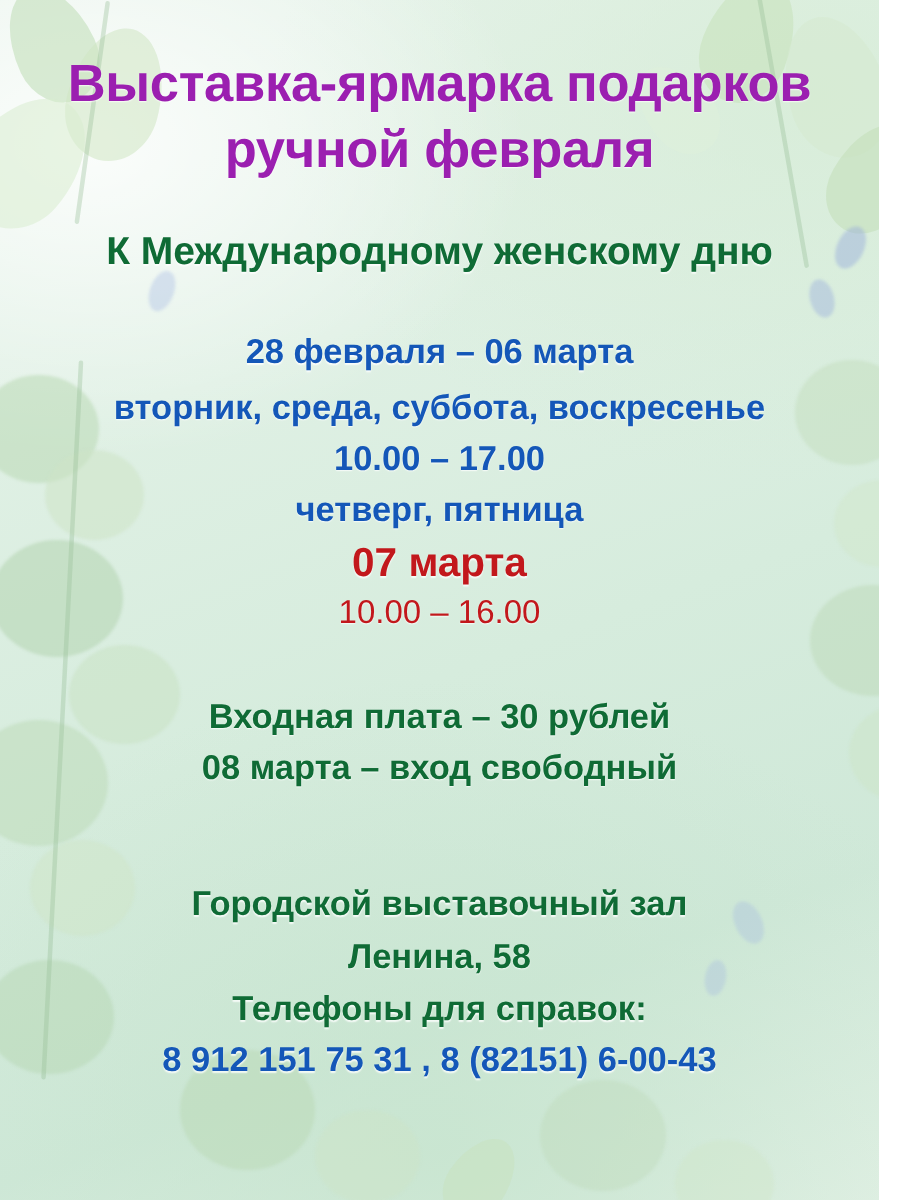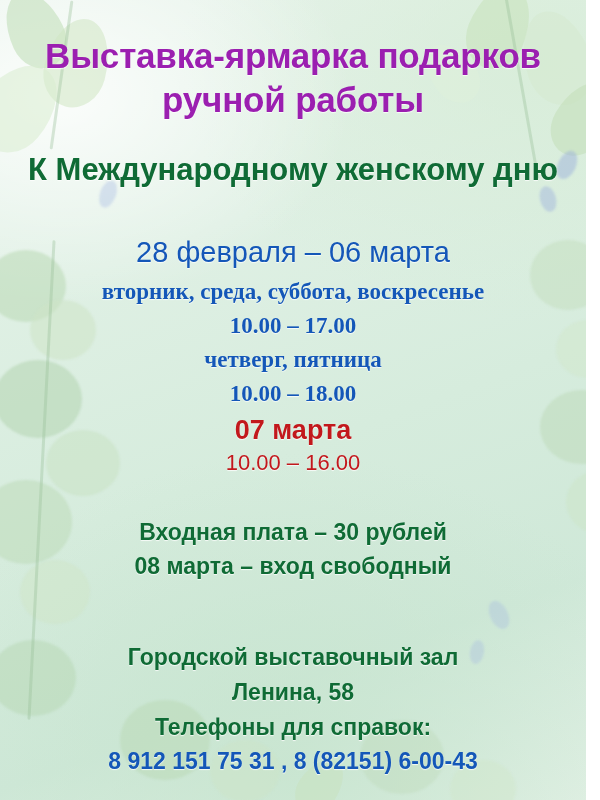--- a/index.html
+++ b/index.html
@@ -54,41 +54,40 @@
     font-size: 35px;
     font-weight: bold;
     line-height: 1.25;
     letter-spacing: -0.2px;
     text-shadow: 0 1px 1px rgba(255,255,255,0.8);
     padding: 0 18px;
   }
   .subtitle {
     margin-top: 30px;
     color: #0f6b35;
-    font-size: 31px;
+    font-size: 26px;
     font-weight: bold;
     text-shadow: 0 1px 1px rgba(255,255,255,0.8);
   }
   .dates {
-    margin-top: 48px;
+    margin-top: 38px;
     color: #1457b8;
-    font-size: 29px;
-    font-weight: normal;
+    font-size: 23px;
+    font-weight: bold;
     text-shadow: 0 1px 1px rgba(255,255,255,0.8);
   }
   .sched-line {
     color: #1457b8;
     font-size: 23px;
     font-weight: bold;
     line-height: 1.48;
     text-shadow: 0 1px 1px rgba(255,255,255,0.8);
   }
   .sched-block {
     margin-top: 6px;
-    font-family: Liberation Serif, serif;
   }
   .march7 {
     margin-top: 4px;
     color: #c2181c;
     font-size: 27px;
     font-weight: bold;
     text-shadow: 0 1px 1px rgba(255,255,255,0.8);
   }
   .march7-time {
     color: #c2181c;
@@ -168,32 +167,31 @@
 
     <div class="blob" style="left:100px; top:180px; width:16px; height:28px; background:rgba(160,180,225,0.35); transform:rotate(20deg);"></div>
     <div class="blob" style="left:490px; top:600px; width:18px; height:30px; background:rgba(160,180,225,0.3); transform:rotate(-25deg);"></div>
     <div class="blob" style="left:470px; top:640px; width:14px; height:24px; background:rgba(160,180,225,0.3); transform:rotate(10deg);"></div>
   </div>
 
   <div class="content">
 
     <div>
       <div class="title">Выставка-ярмарка подарков</div>
-      <div class="title">ручной работы</div>
+      <div class="title">ручной февраля</div>
     </div>
 
     <div class="subtitle">К Международному женскому дню</div>
 
     <div class="dates">28 февраля – 06 марта</div>
 
     <div class="sched-block">
       <div class="sched-line">вторник, среда, суббота, воскресенье</div>
       <div class="sched-line">10.00 – 17.00</div>
       <div class="sched-line">четверг, пятница</div>
-      <div class="sched-line">10.00 – 18.00</div>
     </div>
 
     <div class="march7">07 марта</div>
     <div class="march7-time">10.00 – 16.00</div>
 
     <div class="fee-block">
       <div class="fee-line">Входная плата – 30 рублей</div>
       <div class="fee-line">08 марта – вход свободный</div>
     </div>
 

